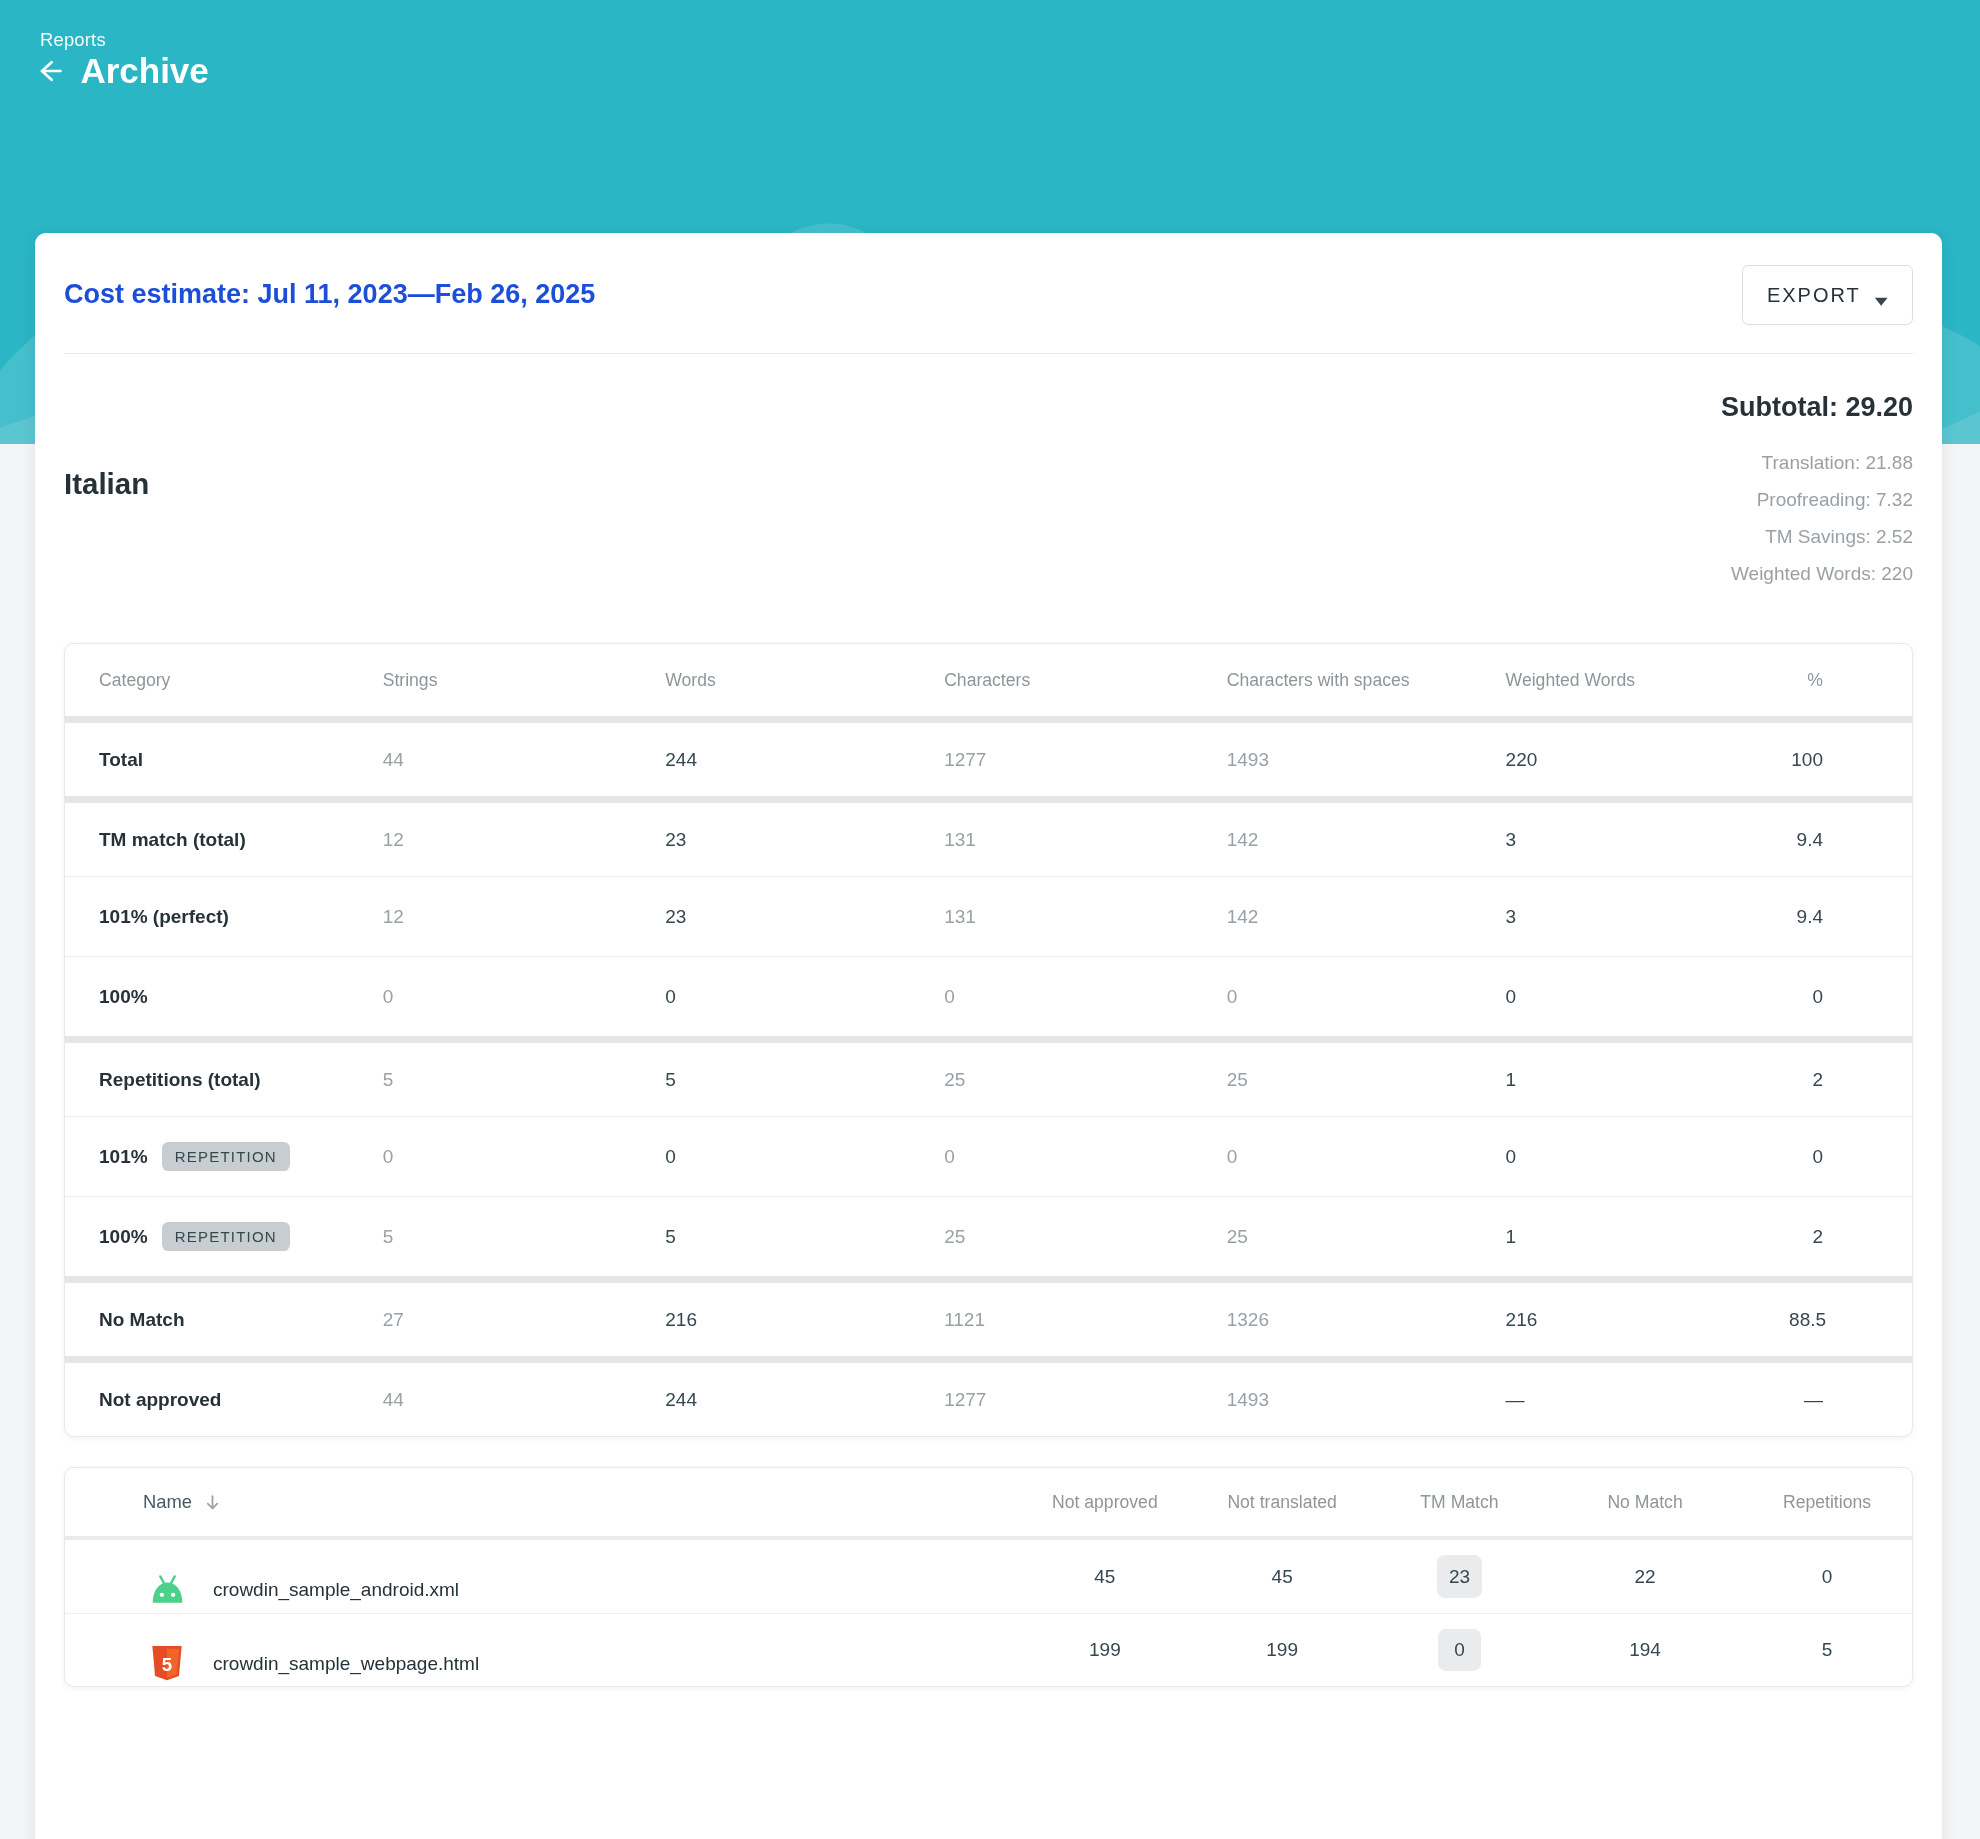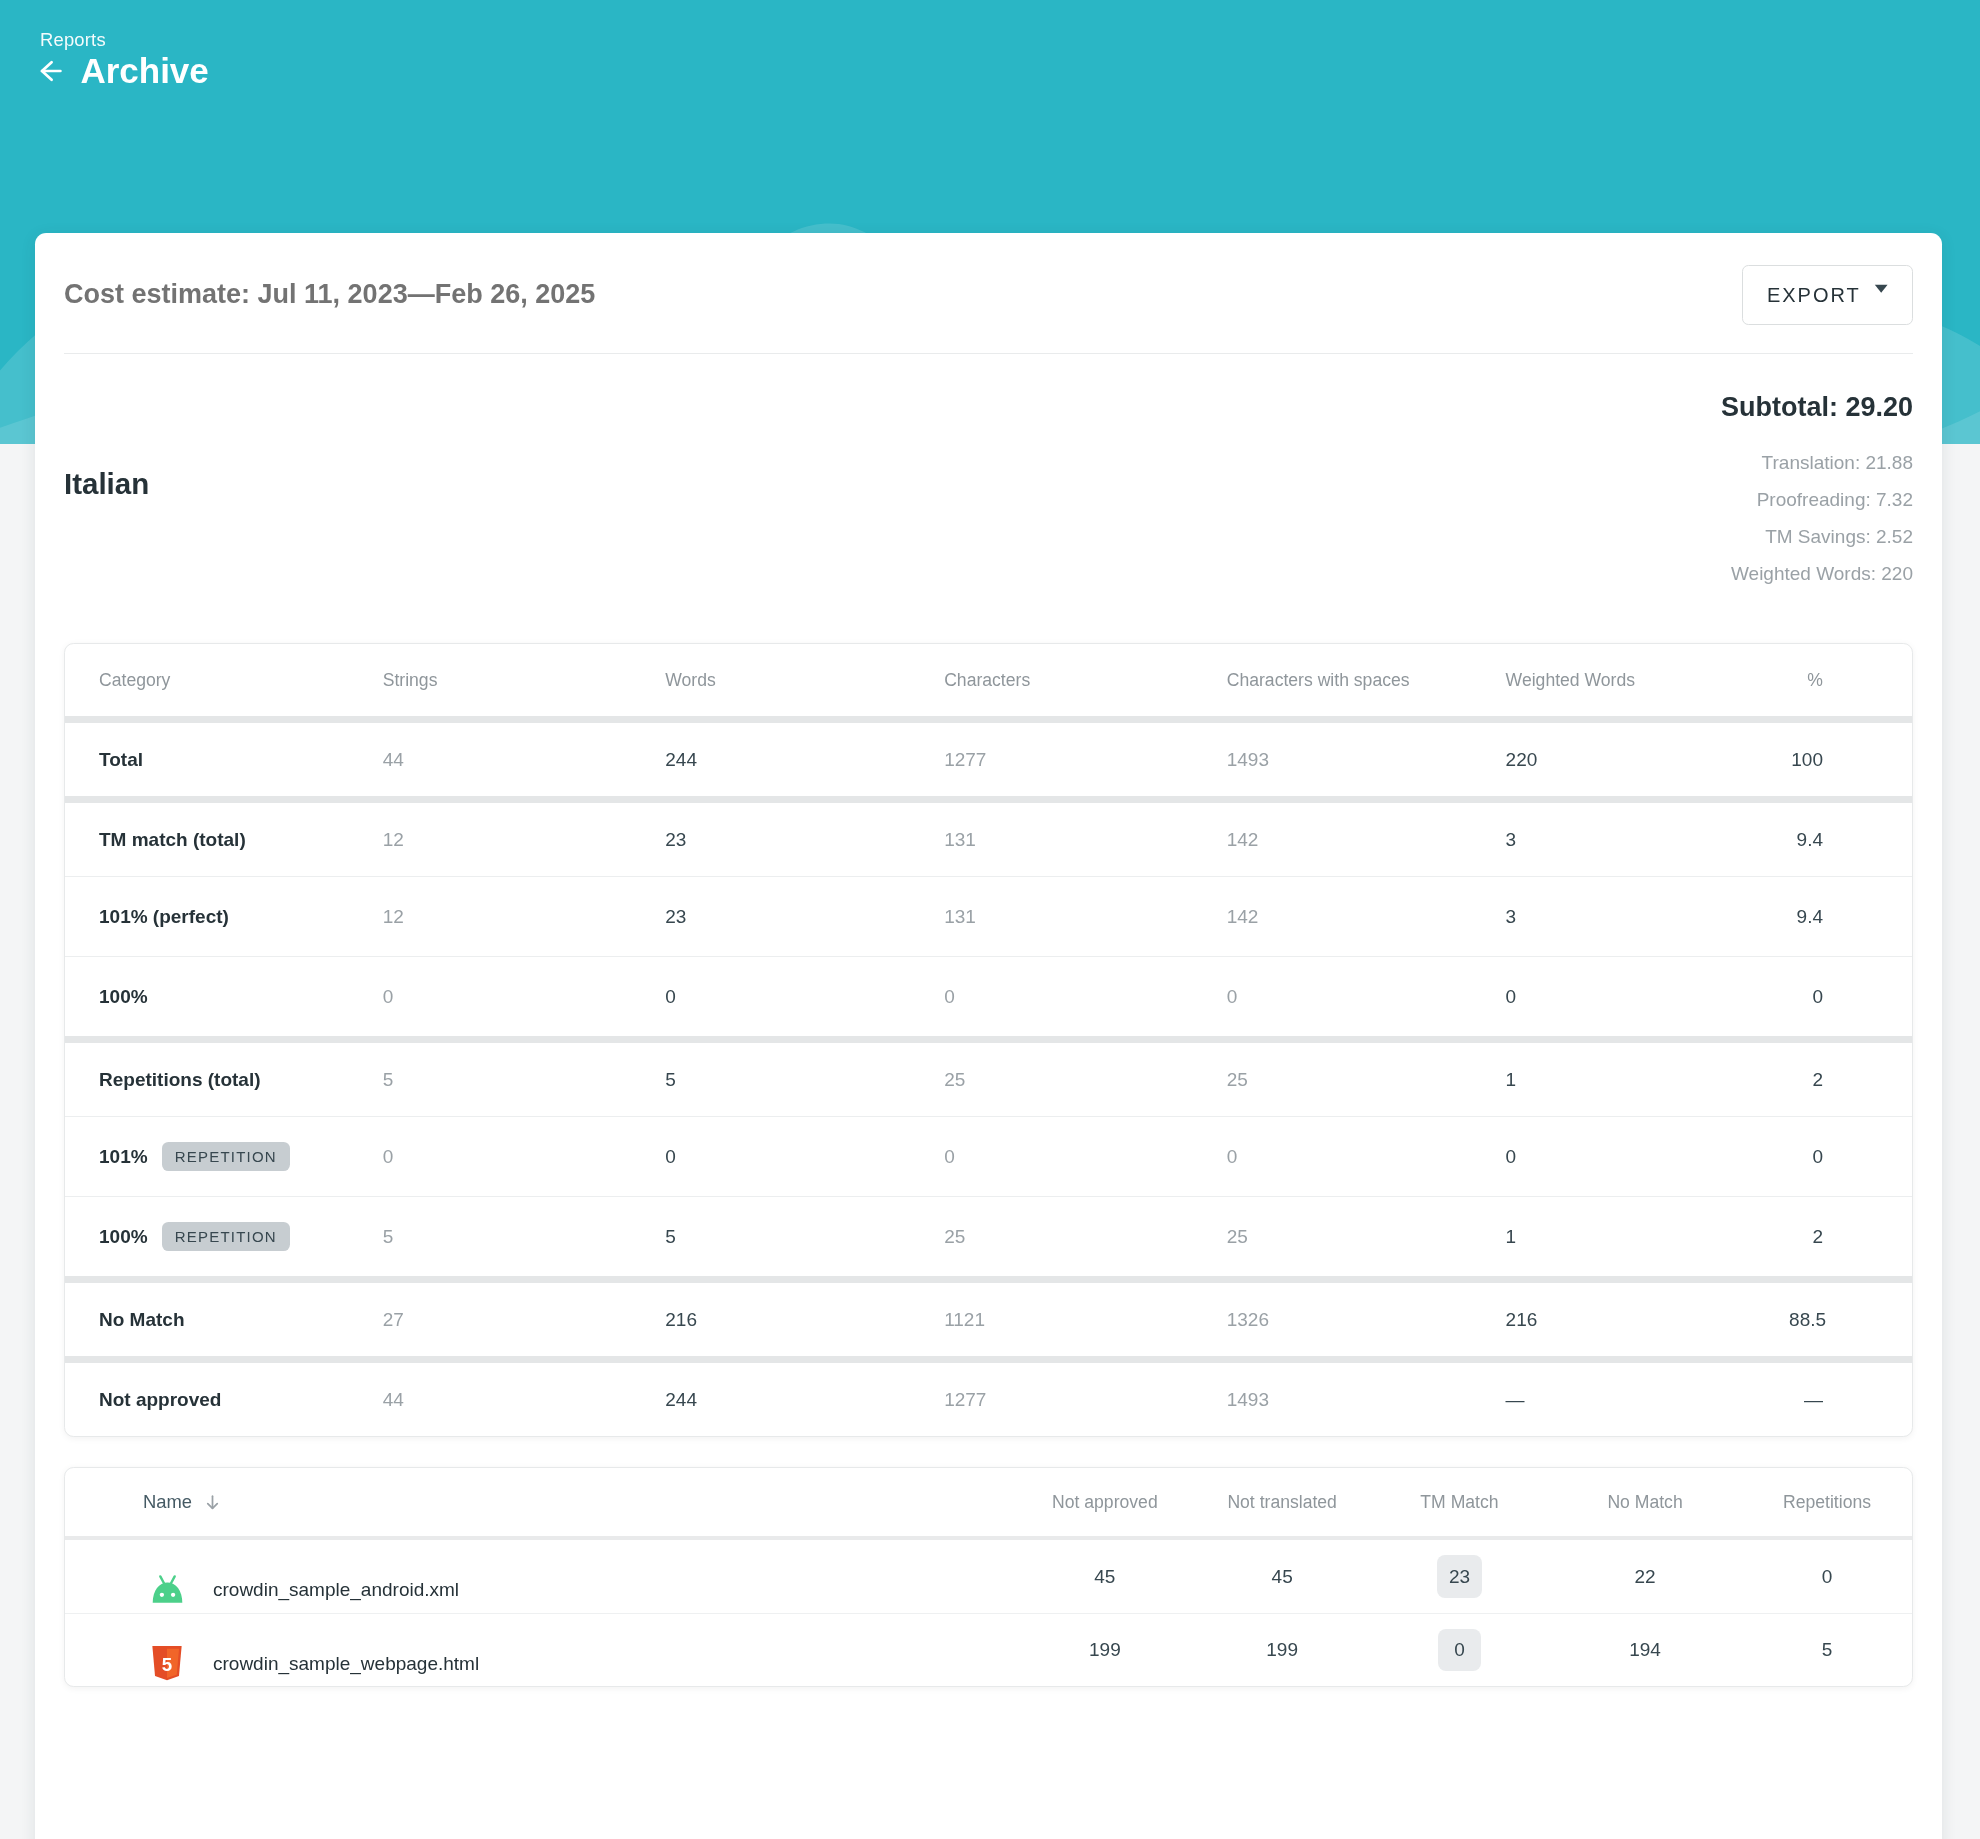--- a/index.html
+++ b/index.html
@@ -31,24 +31,24 @@
 
   
   .card {
     position:absolute; left:35px; top:233px; width:1907px; height:1676px;
     background:#fff; border-radius:11.2px 11.2px 0 0;
     box-shadow:0 3.2px 14.4px rgba(25,60,70,.10);
     padding:0 29px;
   }
 
   .card-head { position:relative; padding-top:46px; }
-  .report-title { font-size:27px; font-weight:700; color:#737373; }
+  .report-title { font-size:27px; font-weight:700; color:#1d4ed8; }
   .export-btn {
     position:absolute; right:0; top:32px;
-    display:flex; align-items:flex-start; gap:12.8px;
+    display:flex; align-items:flex-end; gap:12.8px;
     background:#fff; border:1.6px solid #dbdedf; border-radius:6.4px;
     padding:17.6px 24px; cursor:pointer;
     font-size:20px; font-weight:500; letter-spacing:2px; color:#263238;
   }
   .caret-ic { width:14.4px; height:9.6px; display:block; }
 
   .grand-total {
     margin-top:35px; text-align:center;
     font-size:43px; font-weight:400; color:#37474f;
   }

